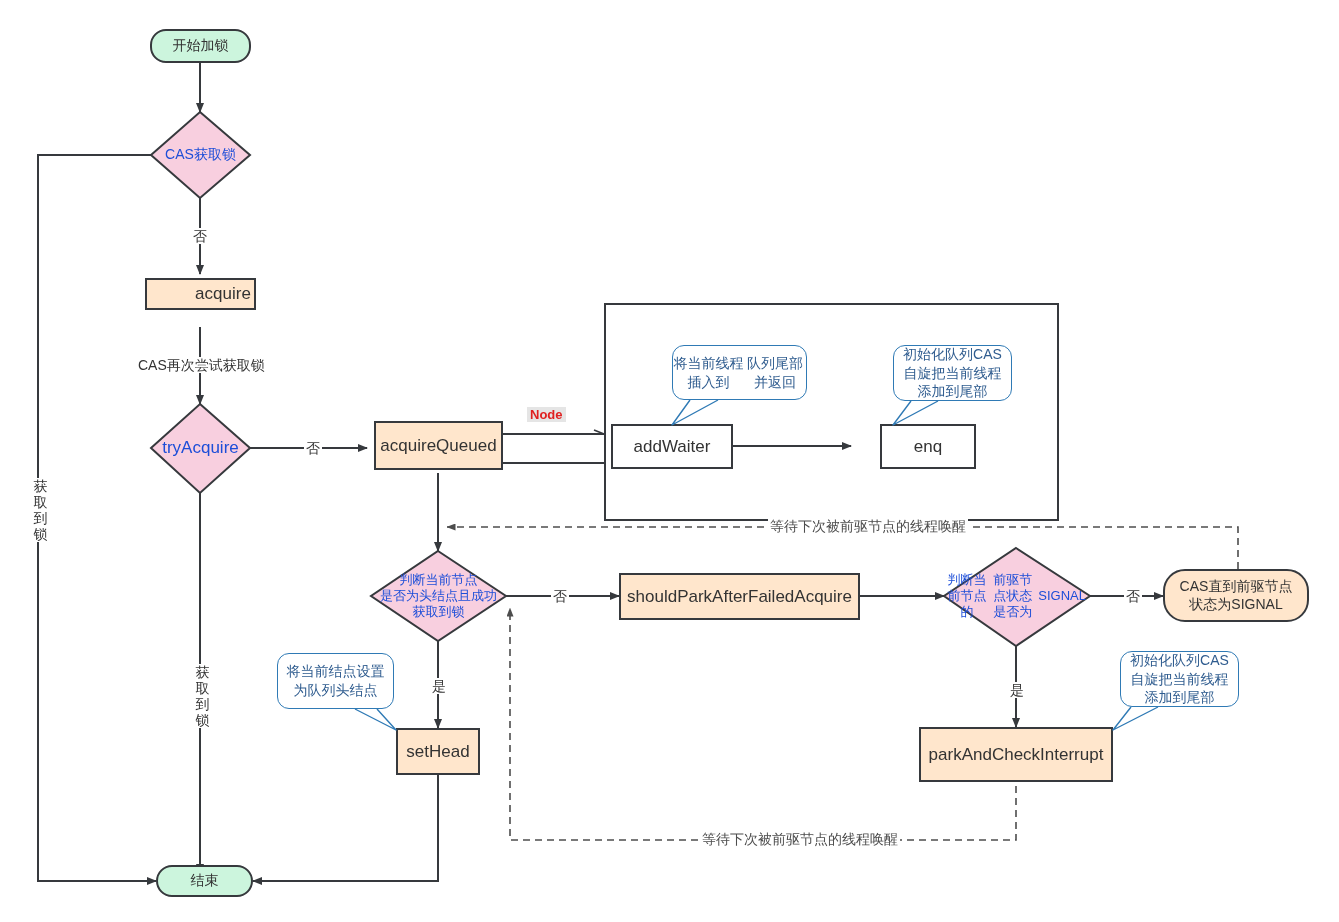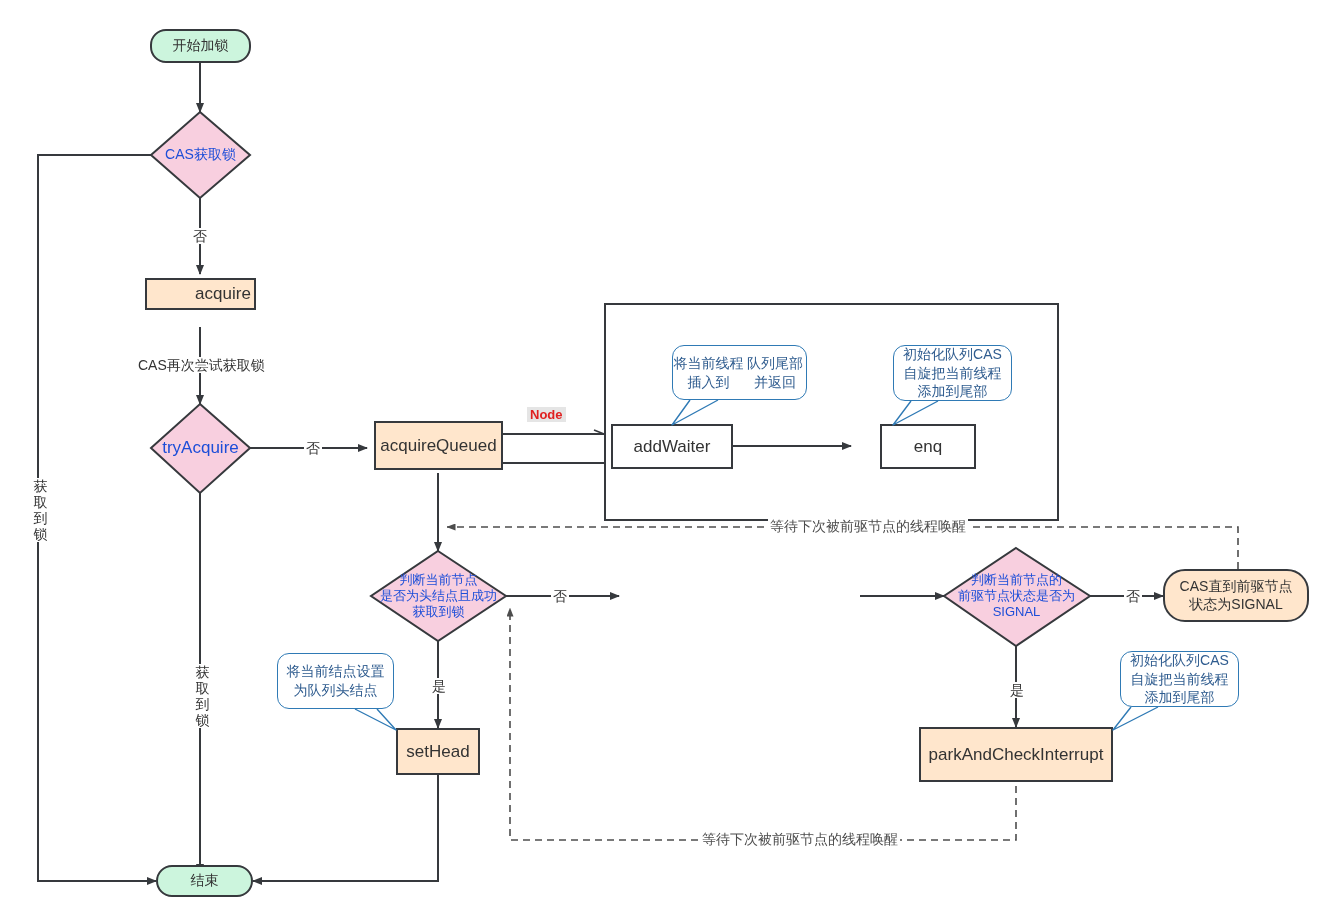--- a/index.html
+++ b/index.html
@@ -119,22 +119,25 @@
   <div class="node plain" style="left:855px;top:424px;width:96px;height:45px;margin-left:25px;">
     <span>enq</span>
   </div>
 
   <div class="dia-label lbl-3l" style="left:372px;top:568px;width:133px;height:56px;flex-direction:column;">
     <span>判断当前节点</span>
     <span>是否为头结点且成功</span>
     <span>获取到锁</span>
   </div>
 
-
-  <div class="dia-label lbl-3l" style="left:947px;top:568px;width:139px;height:56px;flex-direction:column;">
+  <div class="node proc" style="left:619px;top:573px;width:241px;height:47px;">
+    <span>shouldParkAfterFailedAcquire</span>
+  </div>
+
+  <div class="dia-label lbl-3l" style="left:947px;top:568px;width:139px;height:56px;flex-direction:row;">
     <span>判断当前节点的</span>
     <span>前驱节点状态是否为</span>
     <span>SIGNAL</span>
   </div>
 
   <div class="node proc lbl-2l" style="left:1163px;top:569px;width:146px;height:53px;flex-direction:column;font-size:14px;">
     <span>CAS直到前驱节点</span>
     <span>状态为SIGNAL</span>
   </div>
 

